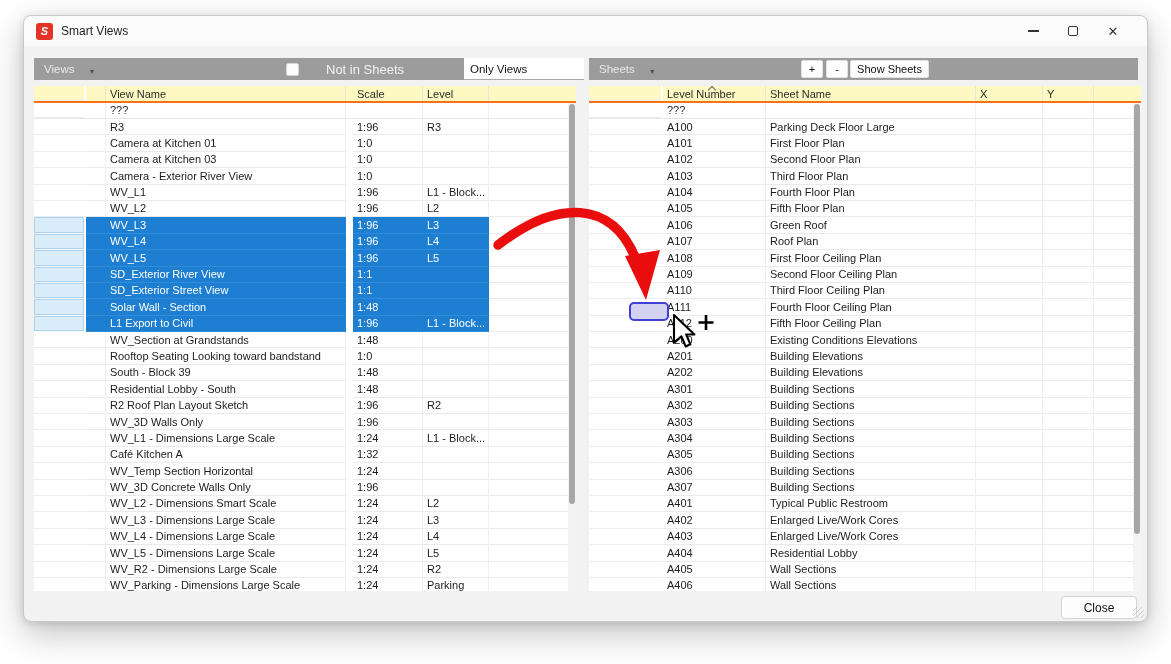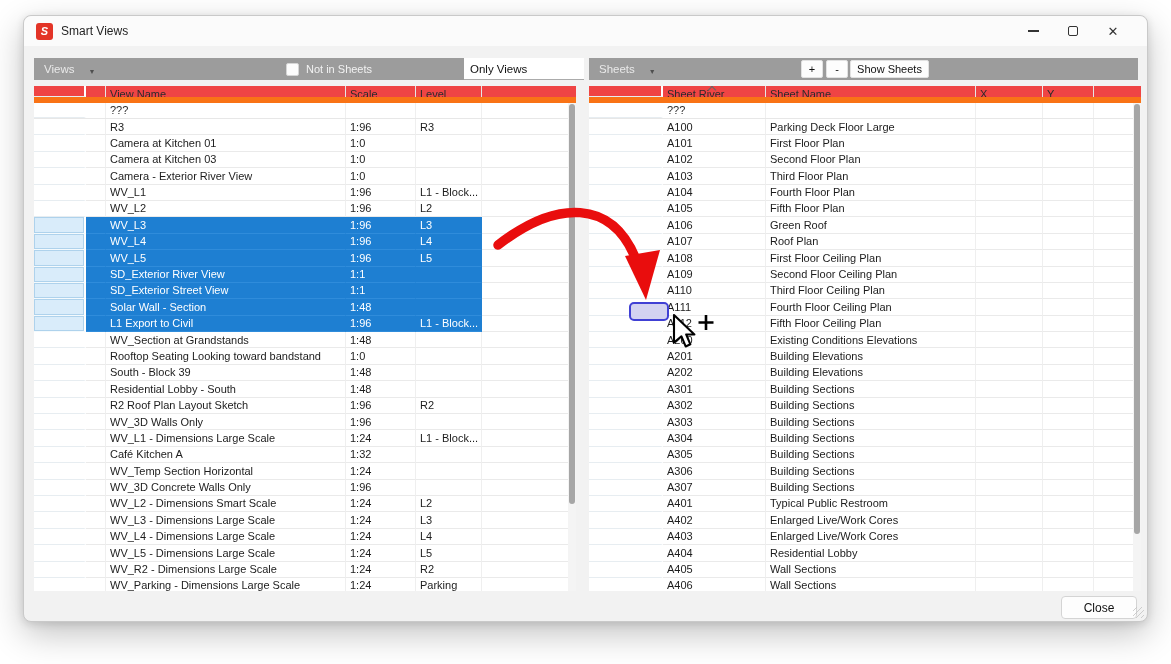--- a/index.html
+++ b/index.html
@@ -24,50 +24,50 @@
   .max-box { width:10px; height:10px; border:1.3px solid #333; border-radius:2px; display:block; }
 
   
   .toolbar { position:absolute; top:42px; height:22px; background:#9c9c9c; display:flex; align-items:center; }
   .toolbar-left { left:10px; width:550px; }
   .toolbar-right { left:565px; width:549px; }
   .menu-label { color:#e9e9e9; font-size:11.5px; margin-left:10px; display:flex; align-items:flex-end; gap:14px; }
   .menu-label .arrow { color:#4f4f4f; font-size:7px; }
   .chk-wrap { position:absolute; left:252px; top:0; height:22px; display:flex; align-items:center; gap:7px; }
   .chk-box { width:13px; height:13px; background:#fdfdfd; border:1px solid #d6d6d6; border-radius:2px; }
-  .chk-label { color:#f2f2f2; font-size:11px; }
+  .chk-label { color:#f2f2f2; font-size:13px;margin-left:20px; }
   .filter-input { position:absolute; right:0; top:0; height:22px; width:120px; border:none;
     border-bottom:1px solid #ababab; background:#ffffff; font-family:inherit; font-size:11.5px;
     color:#111; padding:0 6px; outline:none; }
   .tb-btn { position:absolute; top:2px; height:18px; background:#fdfdfd; border:1px solid #e2e2e2;
     border-radius:2px; font-family:inherit; font-size:11px; color:#111; cursor:default; }
   .btn-plus  { left:212px; width:22px; }
   .btn-minus { left:237px; width:22px; }
   .btn-show  { left:261px; width:79px; }
 
   
   .panel { position:absolute; top:70px; height:505px; background:#ffffff; overflow:hidden; }
   .panel-left  { left:10px;  width:542px; }
   .panel-right { left:565px; width:552px; }
 
-  .thead { display:flex; height:17px; border-bottom:6px solid #f97316; background:#ef4444; }
+  .thead { display:flex; height:17px; border-bottom:2px solid #f97316; background:#fef9c3; }
   .thead .hc { font-size:11px; color:#2b2b2b; padding:2px 4px 0 4px; border-right:1px solid #e6e6e6;
     position:relative; white-space:nowrap; overflow:hidden; }
   .tfilter { display:flex; height:16px; border-bottom:1px solid #e7e7e7; background:#fff; }
   .tfilter .fc { font-size:11px; color:#2b2b2b; padding:1px 4px; border-right:1px solid #efefef;
     white-space:nowrap; overflow:hidden; }
 
   .trow { display:flex; height:16.4px; }
   .trow .c { font-size:11px; color:#1c1c1c; padding:1.5px 4px 0 4px; border-right:1px solid #efefef;
     border-bottom:1px solid #eaeaea; white-space:nowrap; overflow:hidden; background:#fff; }
   
   .w-rh   { width:52px;  border-right:2px solid #fff !important; border-bottom:1px solid #e7edf1 !important; }
   .w-ind  { width:20px; }
   .w-name { width:240px; }
-  .w-scale{ width:70px; }
+  .w-scale{ width:70px;margin-left:7px; }
   .w-level{ width:66px; }
   .w-fillL{ width:86px; border-right:none !important; }
   
   .s-rh   { width:74px;  border-right:2px solid #fff !important; border-bottom:1px solid #e7edf1 !important; }
   .s-num  { width:103px; }
   .s-name { width:210px; }
   .s-x    { width:67px; }
   .s-y    { width:51px; }
   .s-fillR{ width:39px; border-right:none !important; }
 
@@ -389,21 +389,21 @@
     <div class="vscroll">
         <div class="vthumb vthumb-left"></div>
       </div>
   </div>
 
   <div class="panel panel-right">
     <div class="thead">
       <div class="hc s-rh"></div>
       <div class="hc s-num">
         <span class="sort-caret"></span>
-        <span>Sheet River</span>
+        <span>Level Number</span>
       </div>
       <div class="hc s-name">Sheet Name</div>
       <div class="hc s-x">X</div>
       <div class="hc s-y">Y</div>
       <div class="hc s-fillR"></div>
     </div>
     <div class="tfilter">
       <div class="fc s-rh"></div>
       <div class="fc s-num">???</div>
       <div class="fc s-name"></div>

